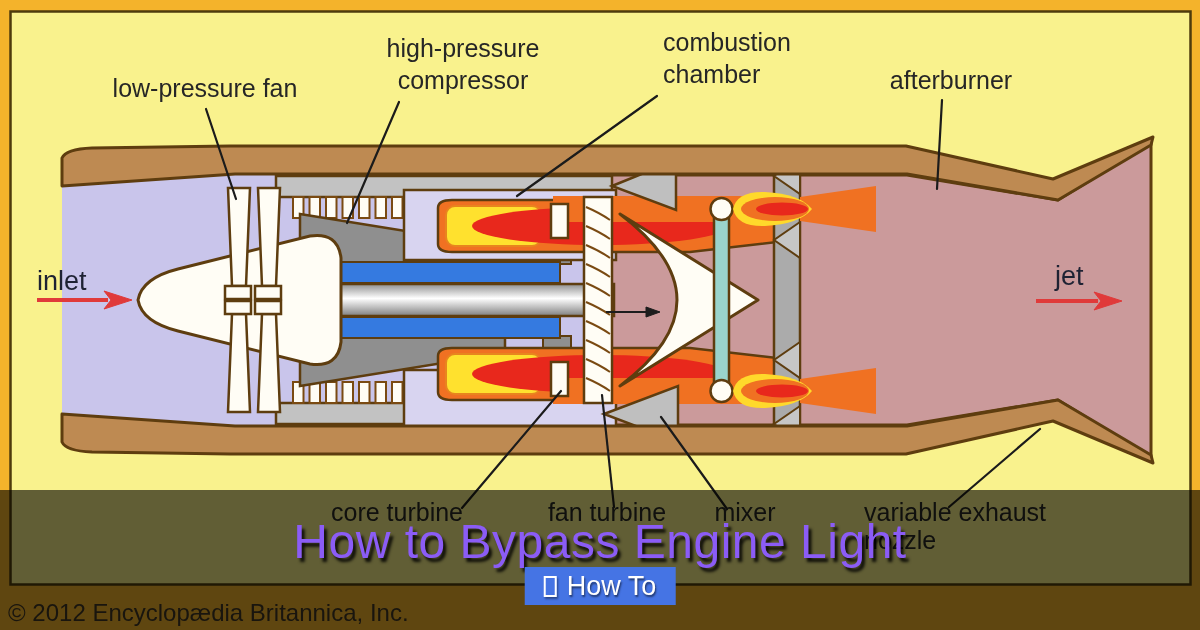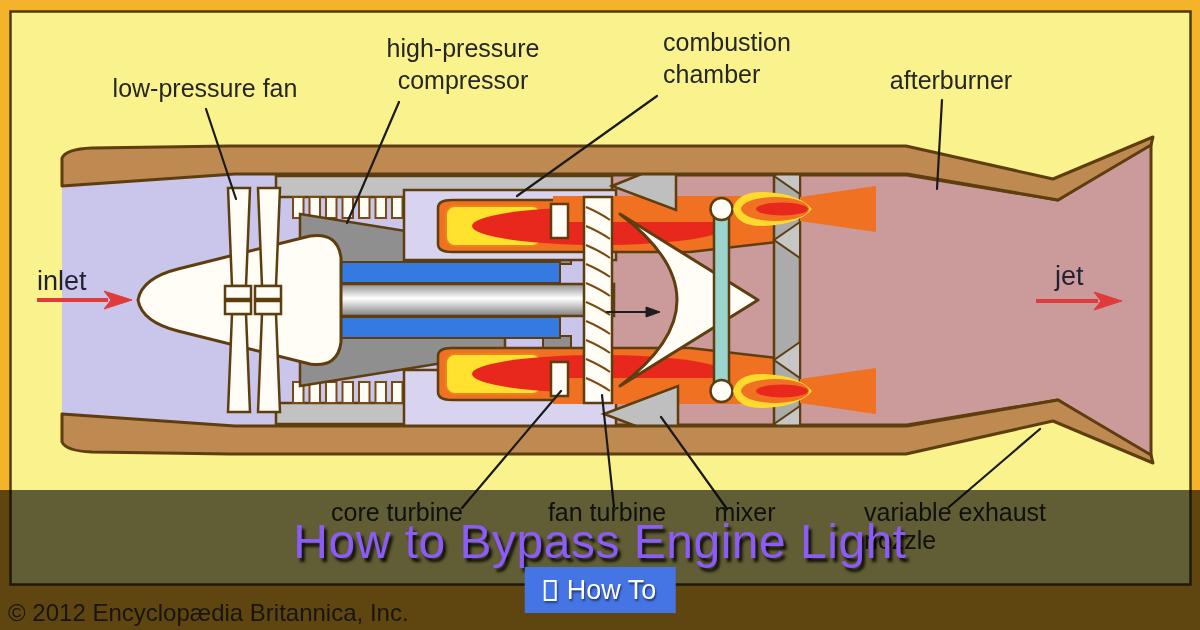--- a/index.html
+++ b/index.html
@@ -9,21 +9,21 @@
   svg text{font-family:"Liberation Sans",sans-serif;}
   .lbl{font-size:25px;fill:#262626;}
   .lbl-io{font-size:27px;fill:#1e2233;}
   .copyright{font-size:24px;fill:#3e3427;}
   .shade{position:absolute;left:0;top:490px;width:1200px;height:140px;
          background:rgba(4,4,0,0.62);}
   .card-title{position:absolute;left:0;right:0;top:514px;text-align:center;
     font-size:48px;font-weight:400;color:#8b5cf6;letter-spacing:0.5px;
     text-shadow:3px 4px 3px rgba(0,0,0,0.85);white-space:nowrap;}
   .howto-btn{position:absolute;top:567px;left:50%;transform:translateX(-50%);
-    height:46px;display:flex;align-items:center;gap:10px;padding:0 19px;
+    height:38px;display:flex;align-items:center;gap:10px;padding:0 19px;
     background:#4574e4;color:#ffffff;font-size:27px;border:none;cursor:pointer;
     text-shadow:1px 2px 2px rgba(0,0,0,0.55);box-sizing:border-box;}
   .tofu{display:inline-block;width:13px;height:21px;border:2.5px solid #ffffff;
         box-sizing:border-box;box-shadow:1px 2px 2px rgba(0,0,0,0.4);}
 </style>
 </head>
 <body>
 
 <div class="stage">
 

